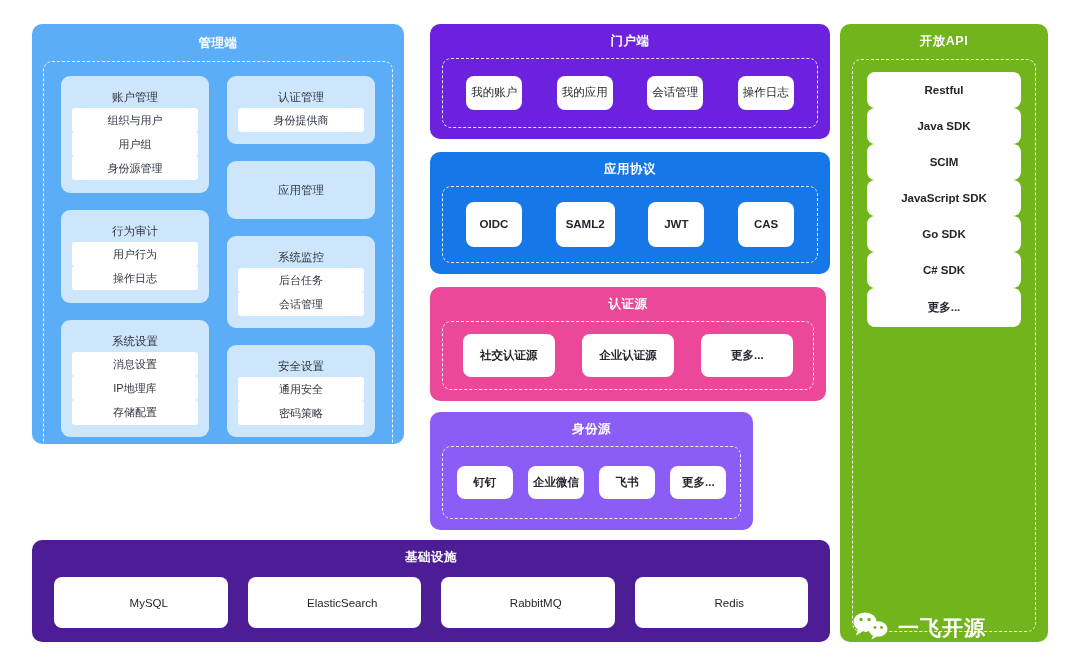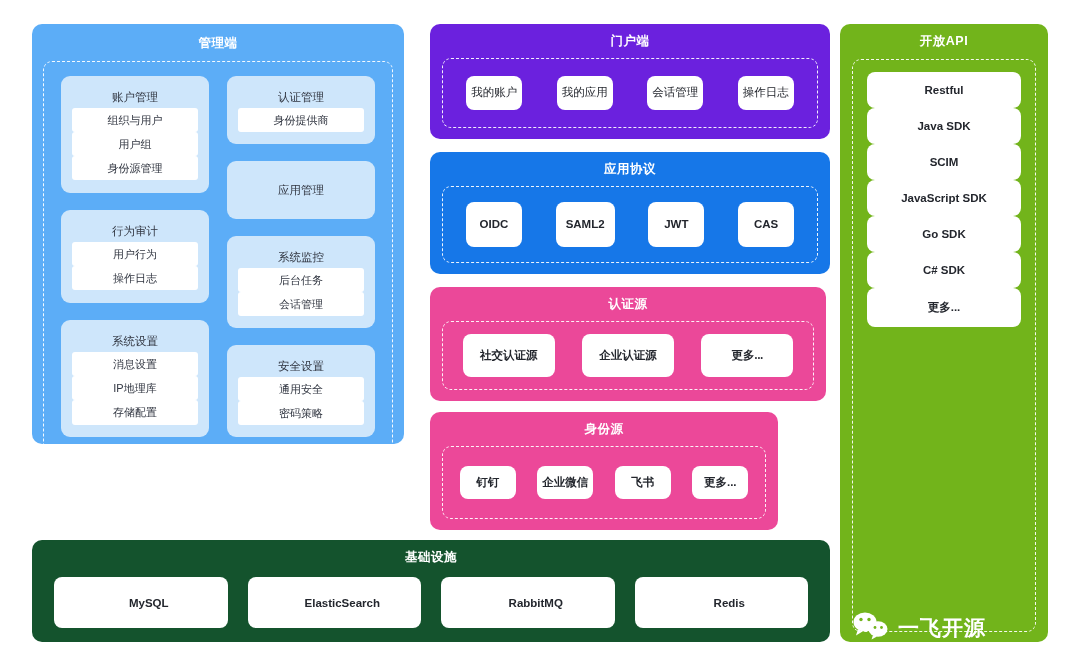--- a/index.html
+++ b/index.html
@@ -101,25 +101,24 @@
   }
   #protocol-panel {
     left: 430px; top: 152px; width: 400px; height: 122px;
     background: #1677E8;
     padding: 9px 12px 11px 12px;
   }
   #authsrc-panel {
     left: 430px; top: 287px; width: 396px; height: 114px;
     background: #EB4899;
     padding: 9px 12px 11px 12px;
-    font-family: Liberation Serif, serif;
   }
   #idsrc-panel {
-    left: 430px; top: 412px; width: 348px; height: 118px;
-    background: #ec4899;
+    left: 430px; top: 412px; width: 323px; height: 118px;
+    background: #8b5cf6;
     padding: 9px 12px 11px 12px;
   }
   .mid-title { margin-bottom: 8px; }
   .chip-row {
     align-items: center;
     justify-content: space-around;
     padding: 0 10px;
     gap: 8px;
   }
   .chip {
@@ -175,38 +174,38 @@
     color: #ffffff;
     font-size: 21px;
     font-weight: bold;
     letter-spacing: 1px;
     line-height: 1;
   }
 
   
   #infra-panel {
     left: 32px; top: 540px; width: 798px; height: 102px;
-    background: #14532d;
+    background: #4c1d95;
     padding: 9px 22px 14px 22px;
   }
   #infra-panel .panel-title { margin-bottom: 11px; }
   .infra-row {
     display: flex;
     gap: 20px;
     flex: 1 1 auto;
   }
   .infra-card {
     flex: 1 1 0;
     background: #ffffff;
     border-radius: 8px;
     display: flex;
     align-items: center;
     justify-content: center;
     font-size: 11.5px;
-    font-weight: bold;
+    font-weight: normal;
     color: #23262d;
     padding-left: 16px;
   }
 </style>
 </head>
 <body>
 
 <div class="canvas">
 
   <div class="panel" id="admin-panel">

